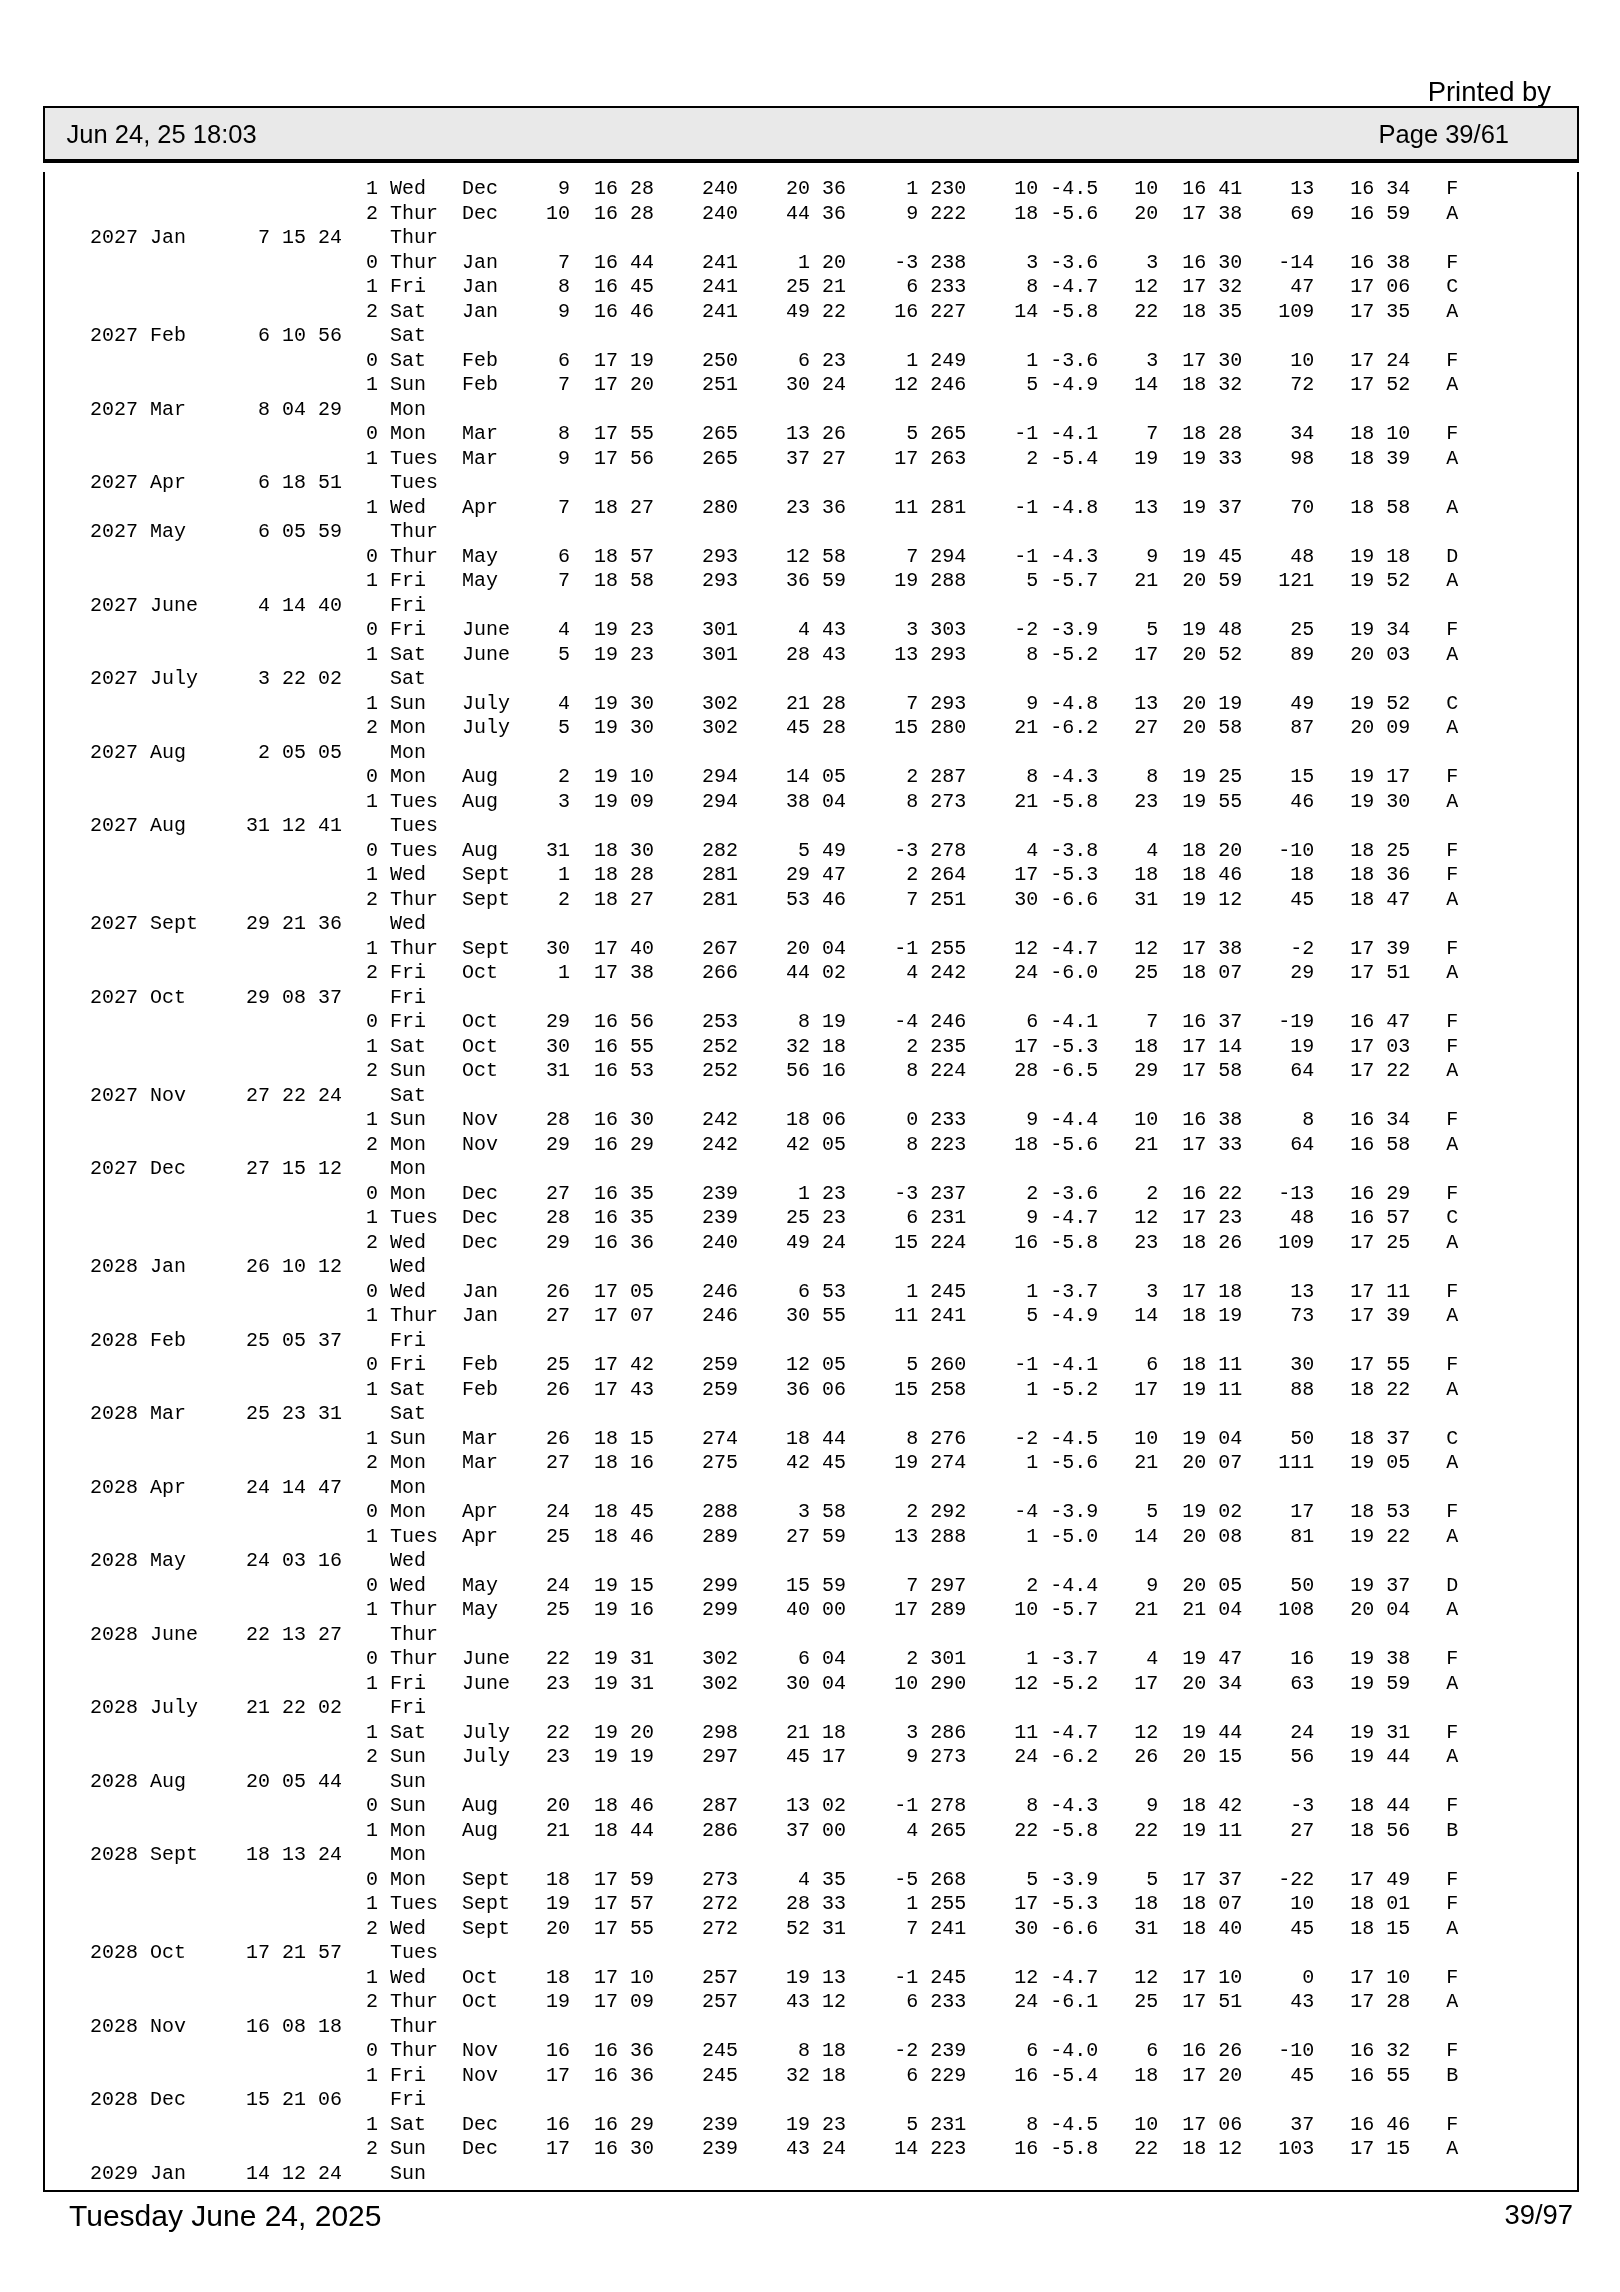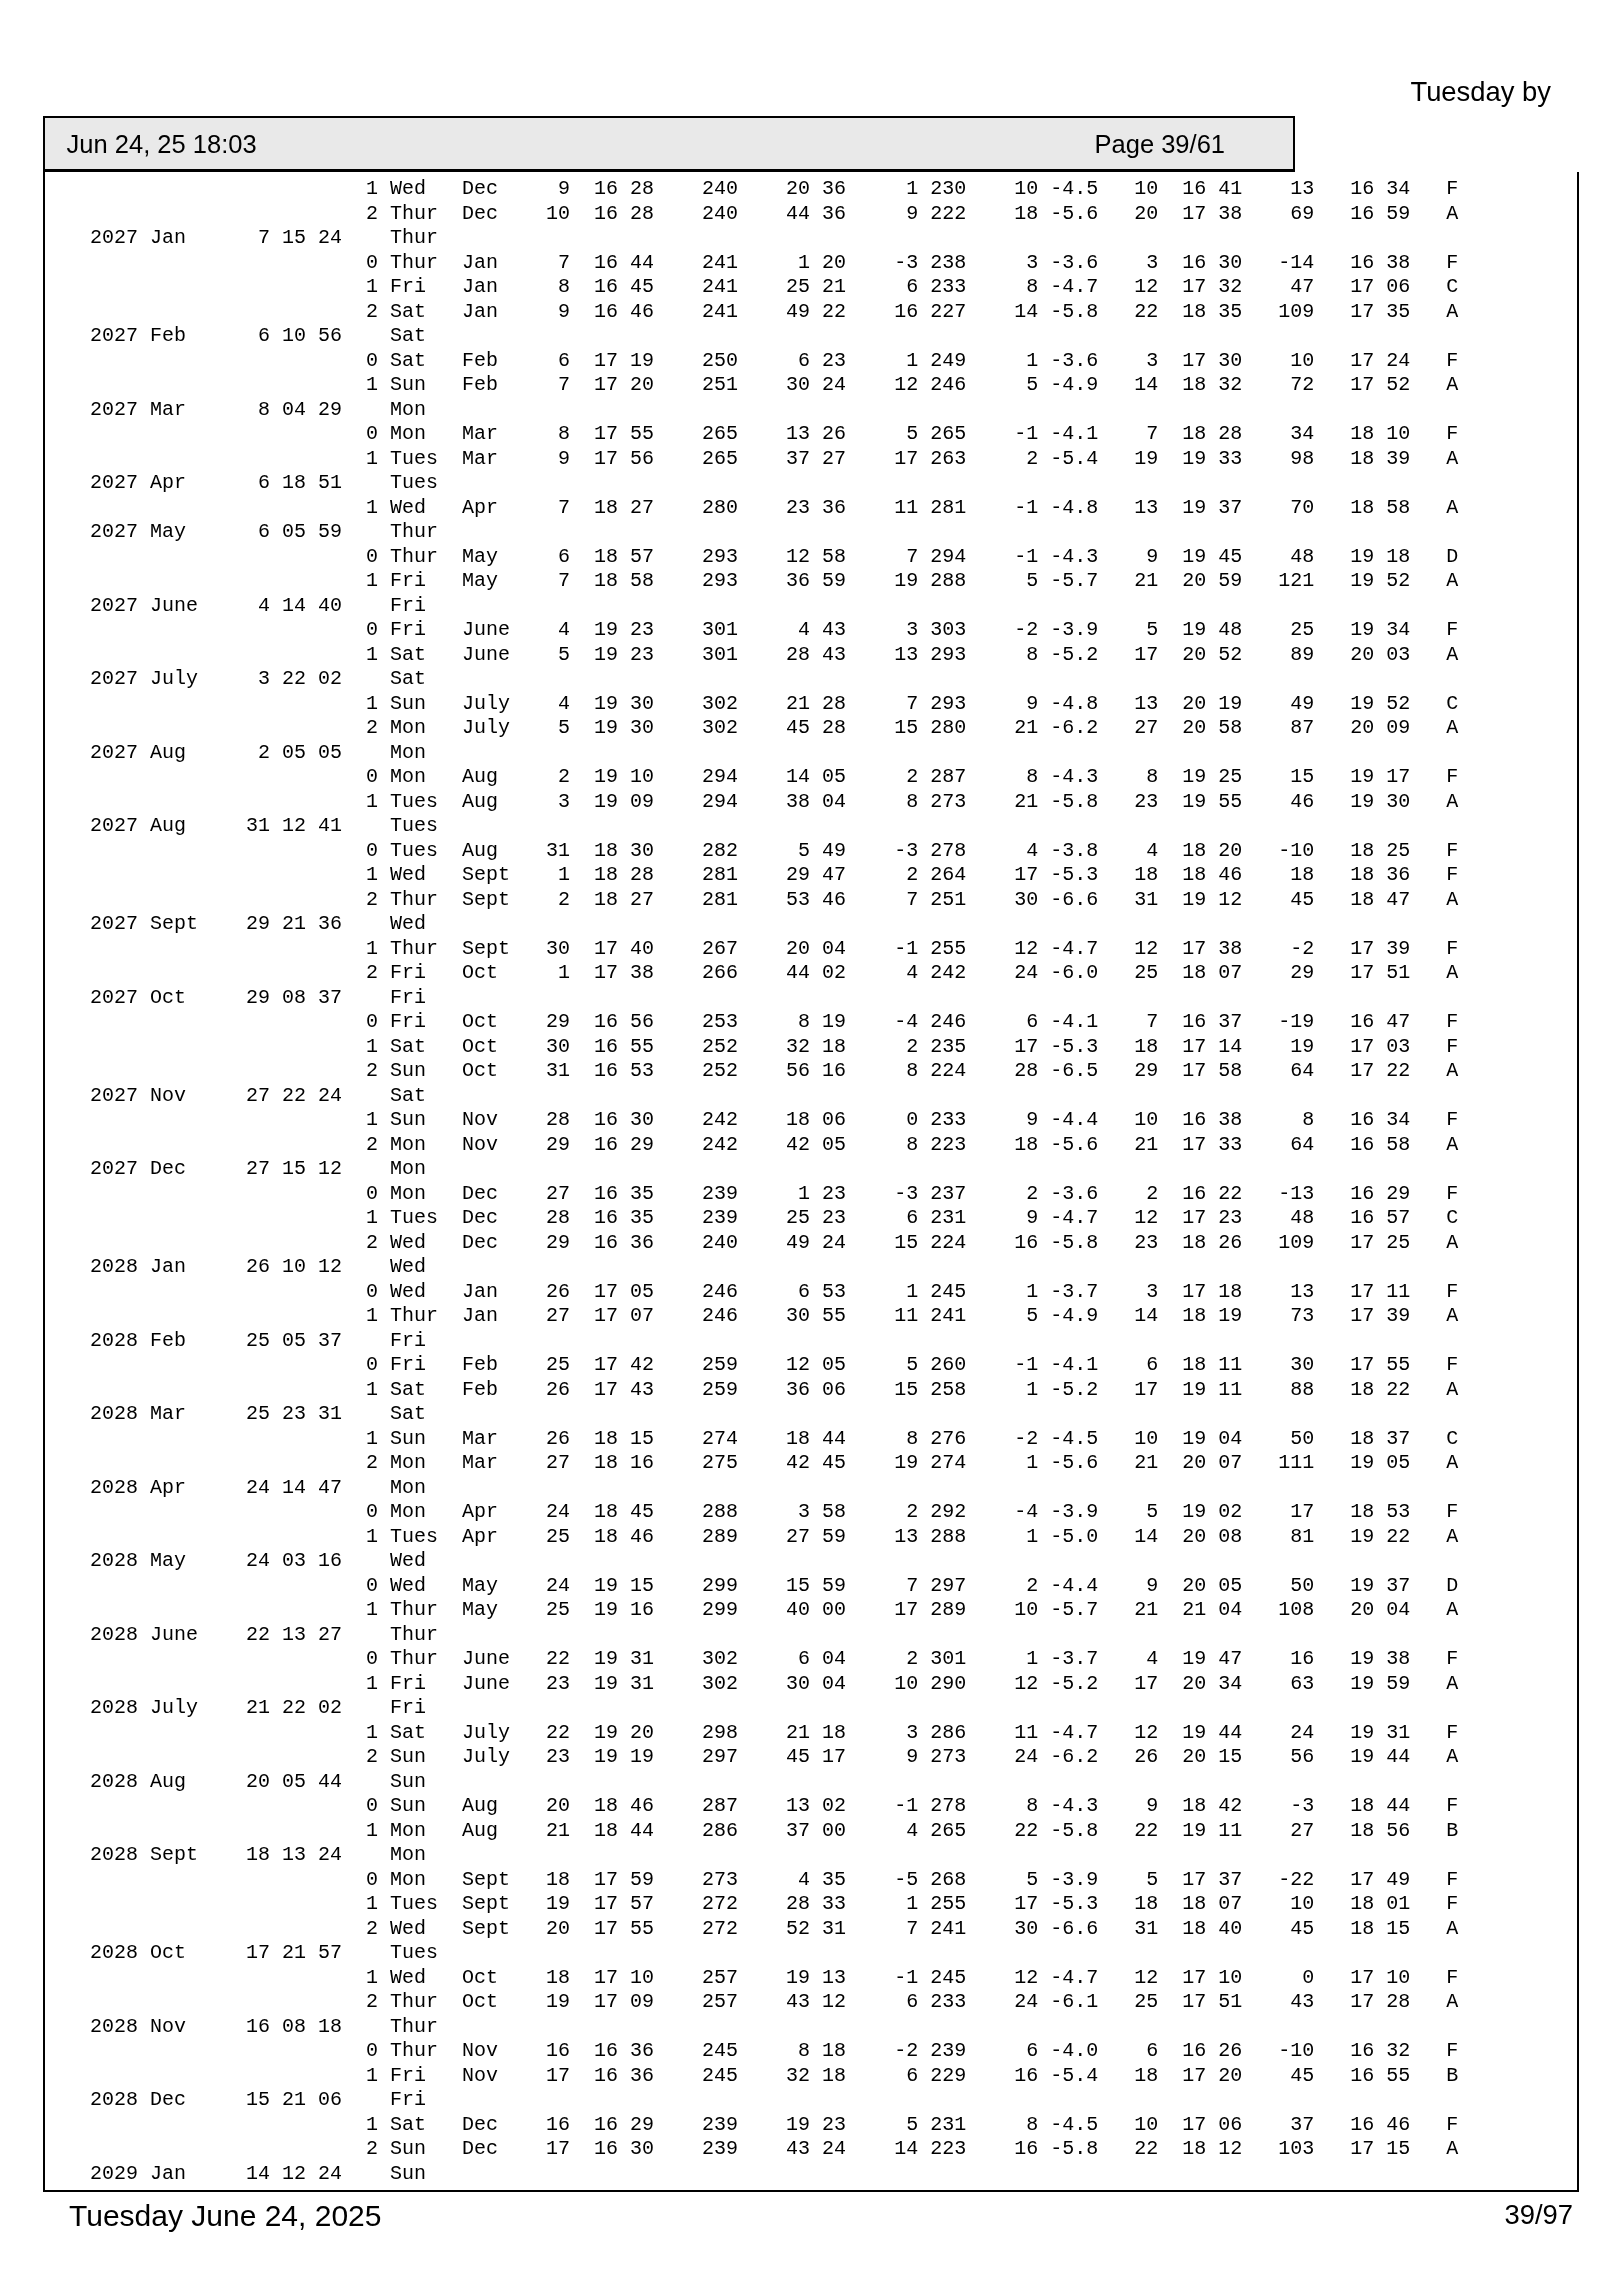--- a/index.html
+++ b/index.html
@@ -12,22 +12,22 @@
     color:#000;
   }
   .printed-by{
     position:absolute;
     top:76px;right:69px;
     font-size:27.4px;
     color:#000;
   }
   .header-bar{
     position:absolute;
-    left:43px;top:116px;
-    width:1252px;height:57px;
+    left:43px;top:106px;
+    width:1536px;height:57px;
     box-sizing:border-box;
     background:#e9e9e9;
     border:2.9px solid #000;
     border-bottom:4.9px solid #000;
   }
   .hdr-date{
     position:absolute;left:21.6px;top:50%;
     transform:translateY(-50%);
     font-size:25.5px;
   }
@@ -69,21 +69,21 @@
   }
   .footer-page{
     position:absolute;
     right:47px;top:2199px;
     font-size:27.4px;
   }
 </style>
 </head>
 <body>
 
-<div class="printed-by">Tuesday by</div>
+<div class="printed-by">Printed by</div>
 
 <div class="header-bar">
   <span class="hdr-date">Jun 24, 25 18:03</span>
   <span class="hdr-page">Page 39/61</span>
 </div>
 
 <div class="body-box">
   <pre id="doc-pre">                       1 Wed   Dec     9  16 28    240    20 36     1 230    10 -4.5   10  16 41    13   16 34   F
                        2 Thur  Dec    10  16 28    240    44 36     9 222    18 -5.6   20  17 38    69   16 59   A
 2027 Jan      7 15 24    Thur

